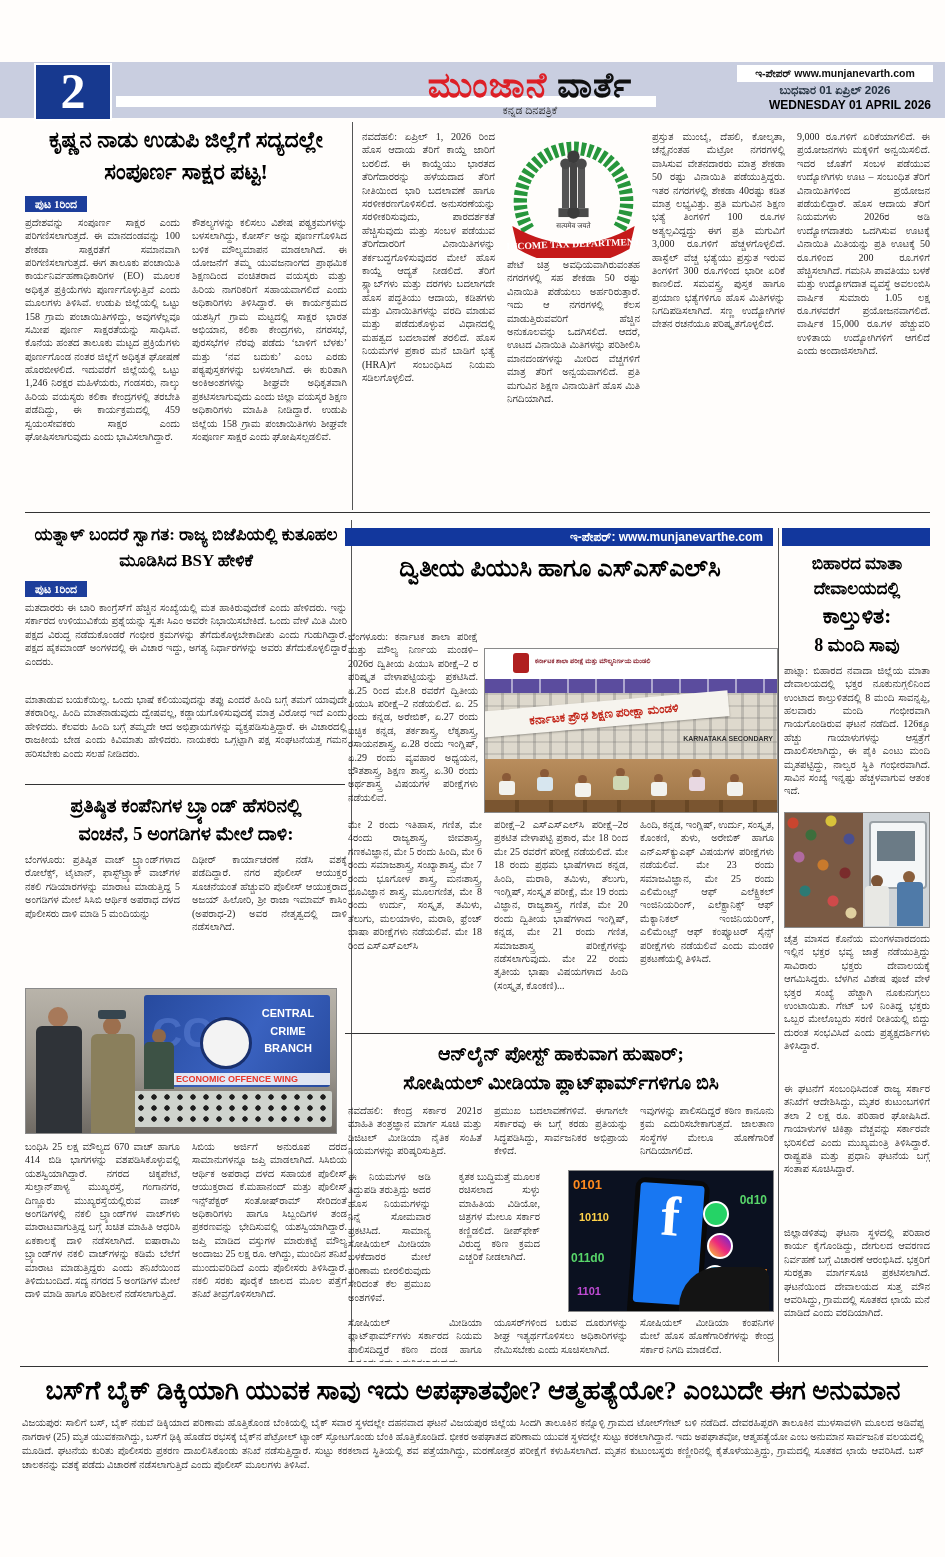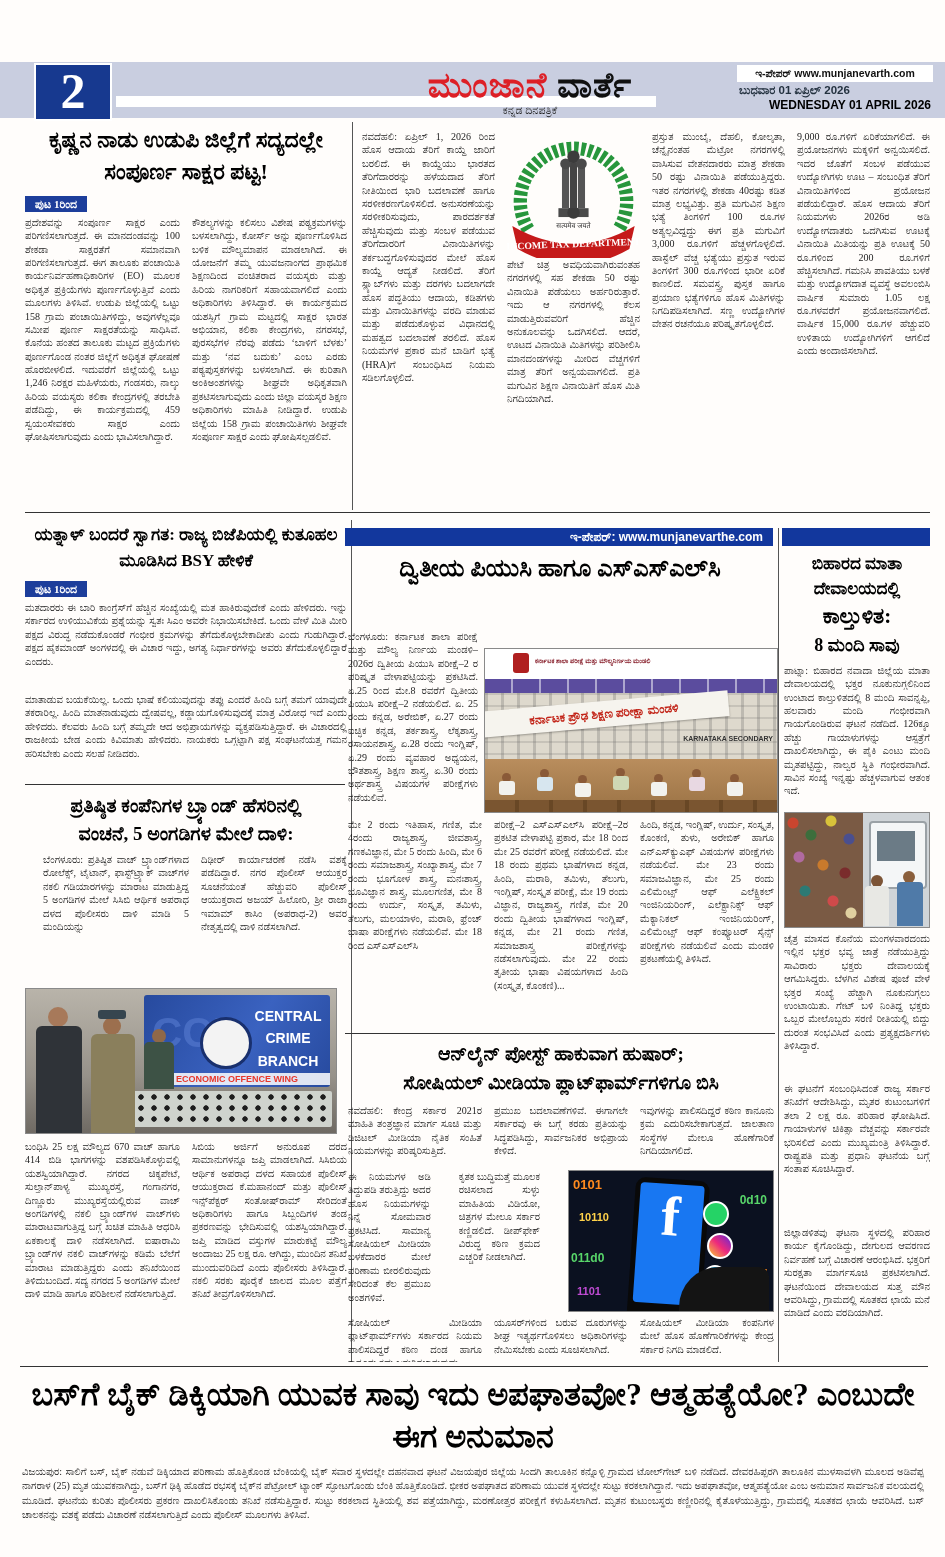--- a/index.html
+++ b/index.html
@@ -22,21 +22,21 @@
   .pagenum{position:absolute;left:34px;top:63px;width:74px;height:54px;background:#17398f;border:2px solid #fff;
            color:#fff;font-size:50px;font-weight:bold;text-align:center;line-height:52px;}
   .whitestrip{position:absolute;left:116px;top:96px;width:540px;height:11px;background:#fff;}
   .masthead{position:absolute;left:350px;top:66px;width:360px;text-align:center;}
   .masthead .m1{font-size:35px;font-weight:bold;letter-spacing:1px;}
   .masthead .red{color:#dd1f26;}
   .masthead .blk{color:#101010;}
   .masthead .tg{font-size:11px;color:#222;margin-top:-2px;}
   .hbox{position:absolute;left:737px;top:65px;width:196px;font-family:"Liberation Sans","DejaVu Sans",sans-serif;}
   .hbox .l1{background:#fff;font-size:10.5px;font-weight:bold;color:#111;padding:2px 4px;text-align:center;}
-  .hbox .l2{font-size:11.5px;font-weight:bold;color:#23313f;text-align:left;padding:2px 2px 0;}
+  .hbox .l2{font-size:11.5px;font-weight:bold;color:#23313f;text-align:center;padding:2px 2px 0;}
   .hbox .l3{font-size:12px;font-weight:bold;color:#000;text-align:right;padding:1px 2px;}
   
   .fig{position:absolute;}
   .head{position:absolute;border-radius:50%;}
   
   .stud{position:absolute;width:16px;height:26px;}
   .stud .sh{position:absolute;left:3px;top:0;width:9px;height:9px;border-radius:50%;background:#8a5a38;}
   .stud .sb{position:absolute;left:0;top:8px;width:16px;height:14px;border-radius:3px;background:#f2f2ee;}
 </style>
 </head>
@@ -109,31 +109,31 @@
       <div class="body-col">ಮತದಾರರು ಈ ಬಾರಿ ಕಾಂಗ್ರೆಸ್‌ಗೆ ಹೆಚ್ಚಿನ ಸಂಖ್ಯೆಯಲ್ಲಿ ಮತ ಹಾಕಿರುವುದೇಕೆ ಎಂದು ಹೇಳಿದರು. ಇನ್ನು ಸರ್ಕಾರದ ಉಳಿಯುವಿಕೆಯ ಪ್ರಶ್ನೆಯನ್ನು ಸ್ವತಃ ಸಿಎಂ ಅವರೇ ನಿಭಾಯಿಸಬೇಕಿದೆ. ಒಂದು ವೇಳೆ ಮಿತಿ ಮೀರಿ ಪಕ್ಷದ ವಿರುದ್ಧ ನಡೆದುಕೊಂಡರೆ ಗಂಭೀರ ಕ್ರಮಗಳನ್ನು ತೆಗೆದುಕೊಳ್ಳಬೇಕಾದೀತು ಎಂದು ಗುಡುಗಿದ್ದಾರೆ. ಪಕ್ಷದ ಹೈಕಮಾಂಡ್ ಅಂಗಳದಲ್ಲಿ ಈ ವಿಚಾರ ಇದ್ದು, ಅಗತ್ಯ ನಿರ್ಧಾರಗಳನ್ನು ಅವರು ತೆಗೆದುಕೊಳ್ಳಲಿದ್ದಾರೆ ಎಂದರು.</div>
       <div class="body-col">ಮಾತಾಡುವ ಬಯಕೆಯಿಲ್ಲ. ಒಂದು ಭಾಷೆ ಕಲಿಯುವುದನ್ನು ತಪ್ಪು ಎಂದರೆ ಹಿಂದಿ ಬಗ್ಗೆ ತಮಗೆ ಯಾವುದೇ ತಕರಾರಿಲ್ಲ. ಹಿಂದಿ ಮಾತನಾಡುವುದು ದ್ವೇಷವಲ್ಲ, ಕಡ್ಡಾಯಗೊಳಿಸುವುದಕ್ಕೆ ಮಾತ್ರ ವಿರೋಧ ಇದೆ ಎಂದು ಹೇಳಿದರು. ಕೆಲವರು ಹಿಂದಿ ಬಗ್ಗೆ ತಮ್ಮದೇ ಆದ ಅಭಿಪ್ರಾಯಗಳನ್ನು ವ್ಯಕ್ತಪಡಿಸುತ್ತಿದ್ದಾರೆ. ಈ ವಿಚಾರದಲ್ಲಿ ರಾಜಕೀಯ ಬೇಡ ಎಂದು ಕಿವಿಮಾತು ಹೇಳಿದರು. ನಾಯಕರು ಒಗ್ಗಟ್ಟಾಗಿ ಪಕ್ಷ ಸಂಘಟನೆಯತ್ತ ಗಮನ ಹರಿಸಬೇಕು ಎಂದು ಸಲಹೆ ನೀಡಿದರು.</div>
     </div>
   </div>
 
   <div class="abs" style="left:25px;top:792px;width:322px;">
     <div class="hl" style="font-size:19px;line-height:1.45;">
       <div>ಪ್ರತಿಷ್ಠಿತ ಕಂಪೆನಿಗಳ ಬ್ರ್ಯಾಂಡ್ ಹೆಸರಿನಲ್ಲಿ</div>
       <div>ವಂಚನೆ, 5 ಅಂಗಡಿಗಳ ಮೇಲೆ ದಾಳಿ:</div>
     </div>
-    <div class="cols" style="margin-top:6px;height:92px;margin-left:18px;">
+    <div class="cols" style="margin-top:6px;height:92px;">
       <div class="body-col">ಬೆಂಗಳೂರು: ಪ್ರತಿಷ್ಠಿತ ವಾಚ್ ಬ್ರ್ಯಾಂಡ್‌ಗಳಾದ ರೋಲೆಕ್ಸ್, ಟೈಟಾನ್, ಫಾಸ್ಟ್‌ಟ್ರ್ಯಾಕ್ ವಾಚ್‌ಗಳ ನಕಲಿ ಗಡಿಯಾರಗಳನ್ನು ಮಾರಾಟ ಮಾಡುತ್ತಿದ್ದ 5 ಅಂಗಡಿಗಳ ಮೇಲೆ ಸಿಸಿಬಿ ಆರ್ಥಿಕ ಅಪರಾಧ ದಳದ ಪೊಲೀಸರು ದಾಳಿ ಮಾಡಿ 5 ಮಂದಿಯನ್ನು</div>
       <div class="body-col">ದಿಢೀರ್ ಕಾರ್ಯಾಚರಣೆ ನಡೆಸಿ ವಶಕ್ಕೆ ಪಡೆದಿದ್ದಾರೆ. ನಗರ ಪೊಲೀಸ್ ಆಯುಕ್ತರ ಸೂಚನೆಯಂತೆ ಹೆಚ್ಚುವರಿ ಪೊಲೀಸ್ ಆಯುಕ್ತರಾದ ಅಜಯ್ ಹಿಲೋರಿ, ಶ್ರೀ ರಾಜಾ ಇಮಾಮ್ ಕಾಸಿಂ (ಅಪರಾಧ-2) ಅವರ ನೇತೃತ್ವದಲ್ಲಿ ದಾಳಿ ನಡೆಸಲಾಗಿದೆ.</div>
     </div>
   </div>
 
   <div class="photo" style="left:25px;top:988px;width:310px;height:144px;background:linear-gradient(#b9b4aa,#97928a 60%,#6f6a63);">
     <div class="abs" style="left:118px;top:6px;width:186px;height:92px;background:linear-gradient(120deg,#274a9e,#3a62c0 55%,#274a9e);border-radius:3px;">
       <div class="abs sans" style="left:8px;top:14px;font-size:42px;font-weight:bold;color:#5b7fd4;opacity:.55;">CCB</div>
       <div class="abs" style="left:56px;top:22px;width:46px;height:46px;border-radius:50%;background:#f3f3f3;border:3px solid #19306e;"></div>
-      <div class="abs sans" style="right:6px;top:10px;width:72px;text-align:center;color:#fff;font-weight:bold;font-size:14px;line-height:1.6;">
+      <div class="abs sans" style="right:6px;top:10px;width:72px;text-align:center;color:#fff;font-weight:bold;font-size:11px;line-height:1.6;">
         <div>CENTRAL</div>
         <div>CRIME</div>
         <div>BRANCH</div>
       </div>
       <div class="abs sans" style="left:0;right:0;bottom:2px;text-align:center;color:#e8372b;font-weight:bold;font-size:9px;background:rgba(255,255,255,.85);padding:1px 0;">ECONOMIC OFFENCE WING</div>
     </div>
     <div class="abs" style="left:0;bottom:0;width:310px;height:46px;background:linear-gradient(#37604a,#24453
 4);"></div>
     <div class="abs" style="left:70px;bottom:6px;width:236px;height:36px;background:#cfd3cd;border-radius:2px;
         background-image:radial-gradient(circle at 6px 6px,#1d1d1d 2.4px,transparent 3px);background-size:13px 11px;"></div>
@@ -283,17 +283,17 @@
     </div>
   </div>
 
   <div class="abs" style="left:784px;top:932px;width:146px;">
     <div class="body-col" style="height:146px;">ಚೈತ್ರ ಮಾಸದ ಕೊನೆಯ ಮಂಗಳವಾರದಂದು ಇಲ್ಲಿನ ಭಕ್ತರ ಭವ್ಯ ಜಾತ್ರೆ ನಡೆಯುತ್ತಿದ್ದು ಸಾವಿರಾರು ಭಕ್ತರು ದೇವಾಲಯಕ್ಕೆ ಆಗಮಿಸಿದ್ದರು. ಬೆಳಗಿನ ವಿಶೇಷ ಪೂಜೆ ವೇಳೆ ಭಕ್ತರ ಸಂಖ್ಯೆ ಹೆಚ್ಚಾಗಿ ನೂಕುನುಗ್ಗಲು ಉಂಟಾಯಿತು. ಗೇಟ್ ಬಳಿ ನಿಂತಿದ್ದ ಭಕ್ತರು ಒಬ್ಬರ ಮೇಲೊಬ್ಬರು ಸರಣಿ ರೀತಿಯಲ್ಲಿ ಬಿದ್ದು ದುರಂತ ಸಂಭವಿಸಿದೆ ಎಂದು ಪ್ರತ್ಯಕ್ಷದರ್ಶಿಗಳು ತಿಳಿಸಿದ್ದಾರೆ.</div>
     <div class="body-col" style="height:140px;margin-top:4px;">ಈ ಘಟನೆಗೆ ಸಂಬಂಧಿಸಿದಂತೆ ರಾಜ್ಯ ಸರ್ಕಾರ ತನಿಖೆಗೆ ಆದೇಶಿಸಿದ್ದು, ಮೃತರ ಕುಟುಂಬಗಳಿಗೆ ತಲಾ 2 ಲಕ್ಷ ರೂ. ಪರಿಹಾರ ಘೋಷಿಸಿದೆ. ಗಾಯಾಳುಗಳ ಚಿಕಿತ್ಸಾ ವೆಚ್ಚವನ್ನು ಸರ್ಕಾರವೇ ಭರಿಸಲಿದೆ ಎಂದು ಮುಖ್ಯಮಂತ್ರಿ ತಿಳಿಸಿದ್ದಾರೆ. ರಾಷ್ಟ್ರಪತಿ ಮತ್ತು ಪ್ರಧಾನಿ ಘಟನೆಯ ಬಗ್ಗೆ ಸಂತಾಪ ಸೂಚಿಸಿದ್ದಾರೆ.</div>
     <div class="body-col" style="height:132px;margin-top:4px;">ಜಿಲ್ಲಾಡಳಿತವು ಘಟನಾ ಸ್ಥಳದಲ್ಲಿ ಪರಿಹಾರ ಕಾರ್ಯ ಕೈಗೊಂಡಿದ್ದು, ದೇಗುಲದ ಆವರಣದ ನಿರ್ವಹಣೆ ಬಗ್ಗೆ ವಿಚಾರಣೆ ಆರಂಭಿಸಿದೆ. ಭಕ್ತರಿಗೆ ಸುರಕ್ಷತಾ ಮಾರ್ಗಸೂಚಿ ಪ್ರಕಟಿಸಲಾಗಿದೆ. ಘಟನೆಯಿಂದ ದೇವಾಲಯದ ಸುತ್ತ ಮೌನ ಆವರಿಸಿದ್ದು, ಗ್ರಾಮದಲ್ಲಿ ಸೂತಕದ ಛಾಯೆ ಮನೆ ಮಾಡಿದೆ ಎಂದು ವರದಿಯಾಗಿದೆ.</div>
   </div>
 
   <div class="abs" style="left:22px;top:1374px;width:902px;">
-    <div class="hl" style="font-size:32px;line-height:1.3;">ಬಸ್‌ಗೆ ಬೈಕ್ ಡಿಕ್ಕಿಯಾಗಿ ಯುವಕ ಸಾವು ಇದು ಅಪಘಾತವೋ? ಆತ್ಮಹತ್ಯೆಯೋ? ಎಂಬುದೇ ಈಗ ಅನುಮಾನ</div>
+    <div class="hl" style="font-size:26px;line-height:1.3;">ಬಸ್‌ಗೆ ಬೈಕ್ ಡಿಕ್ಕಿಯಾಗಿ ಯುವಕ ಸಾವು ಇದು ಅಪಘಾತವೋ? ಆತ್ಮಹತ್ಯೆಯೋ? ಎಂಬುದೇ ಈಗ ಅನುಮಾನ</div>
     <div class="body-col" style="margin-top:8px;height:118px;font-size:10px;line-height:1.42;">ವಿಜಯಪುರ: ಸಾಲಿಗೆ ಬಸ್, ಬೈಕ್ ನಡುವೆ ಡಿಕ್ಕಿಯಾದ ಪರಿಣಾಮ ಹೊತ್ತಿಕೊಂಡ ಬೆಂಕಿಯಲ್ಲಿ ಬೈಕ್ ಸವಾರ ಸ್ಥಳದಲ್ಲೇ ದಹನವಾದ ಘಟನೆ ವಿಜಯಪುರ ಜಿಲ್ಲೆಯ ಸಿಂದಗಿ ತಾಲೂಕಿನ ಕನ್ನೊಳ್ಳಿ ಗ್ರಾಮದ ಟೋಲ್‌ಗೇಟ್ ಬಳಿ ನಡೆದಿದೆ. ದೇವರಹಿಪ್ಪರಗಿ ತಾಲೂಕಿನ ಮುಳಸಾವಳಗಿ ಮೂಲದ ಅಡಿವೆಪ್ಪ ನಾಗರಾಳ (25) ಮೃತ ಯುವಕನಾಗಿದ್ದು, ಬಸ್‌ಗೆ ಢಿಕ್ಕಿ ಹೊಡೆದ ರಭಸಕ್ಕೆ ಬೈಕ್‌ನ ಪೆಟ್ರೋಲ್ ಟ್ಯಾಂಕ್ ಸ್ಫೋಟಗೊಂಡು ಬೆಂಕಿ ಹೊತ್ತಿಕೊಂಡಿದೆ. ಭೀಕರ ಅಪಘಾತದ ಪರಿಣಾಮ ಯುವಕ ಸ್ಥಳದಲ್ಲೇ ಸುಟ್ಟು ಕರಕಲಾಗಿದ್ದಾನೆ. ಇದು ಅಪಘಾತವೋ, ಆತ್ಮಹತ್ಯೆಯೋ ಎಂಬ ಅನುಮಾನ ಸಾರ್ವಜನಿಕ ವಲಯದಲ್ಲಿ ಮೂಡಿದೆ. ಘಟನೆಯ ಕುರಿತು ಪೊಲೀಸರು ಪ್ರಕರಣ ದಾಖಲಿಸಿಕೊಂಡು ತನಿಖೆ ನಡೆಸುತ್ತಿದ್ದಾರೆ. ಸುಟ್ಟು ಕರಕಲಾದ ಸ್ಥಿತಿಯಲ್ಲಿ ಶವ ಪತ್ತೆಯಾಗಿದ್ದು, ಮರಣೋತ್ತರ ಪರೀಕ್ಷೆಗೆ ಕಳುಹಿಸಲಾಗಿದೆ. ಮೃತನ ಕುಟುಂಬಸ್ಥರು ಕಣ್ಣೀರಿನಲ್ಲಿ ಕೈತೊಳೆಯುತ್ತಿದ್ದು, ಗ್ರಾಮದಲ್ಲಿ ಸೂತಕದ ಛಾಯೆ ಆವರಿಸಿದೆ. ಬಸ್ ಚಾಲಕನನ್ನು ವಶಕ್ಕೆ ಪಡೆದು ವಿಚಾರಣೆ ನಡೆಸಲಾಗುತ್ತಿದೆ ಎಂದು ಪೊಲೀಸ್ ಮೂಲಗಳು ತಿಳಿಸಿವೆ.</div>
   </div>
 
 </div>
 
 </body></html>

